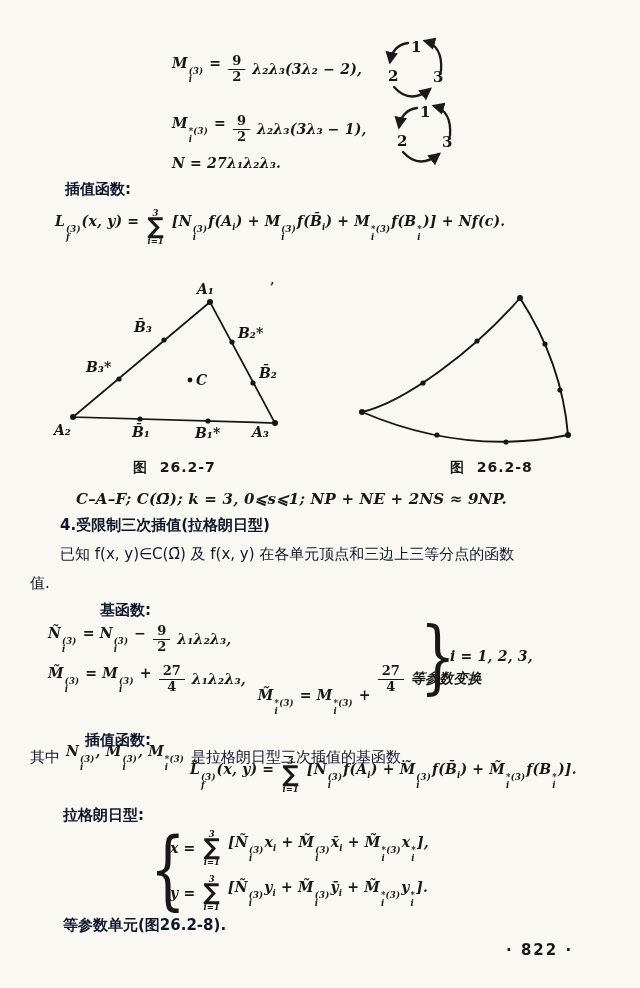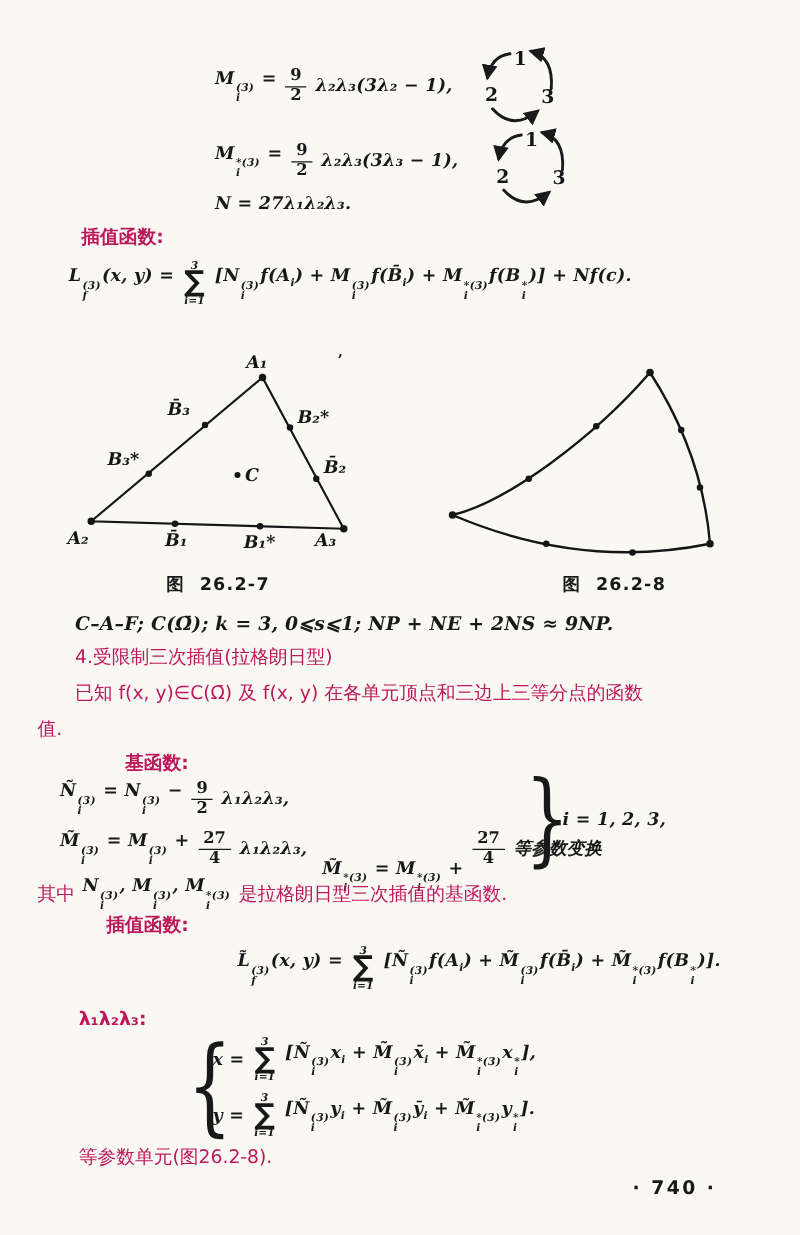--- a/index.html
+++ b/index.html
@@ -24,23 +24,23 @@
         font-style:normal;font-weight:700;font-size:13px;line-height:1.15;margin:0 3px;}
   .fnum{padding:0 4px;border-bottom:1.5px solid #181818;}
   .fden{padding:0 4px;}
   
   .sum{display:inline-flex;flex-direction:column;align-items:center;line-height:1;
        margin:0 4px;font-style:normal;}
   .sumt{font-size:8.5px;font-style:italic;font-weight:600;}
   .sigma{font-family:"DejaVu Sans",sans-serif;font-size:23px;line-height:.85;font-weight:600;}
   
   .cjk{position:absolute;font-family:"DejaVu Sans","Liberation Sans",sans-serif;
-       font-size:15px;white-space:nowrap;color:#be185d;}
+       font-size:15px;white-space:nowrap;color:#0f172a;}
   .cjklabel{font-weight:bold;}
-  .bold{font-weight:normal;}
+  .bold{font-weight:bold;}
   .mixrow{position:absolute;display:flex;align-items:center;gap:6px;}
   .brace{position:absolute;font-family:"DejaVu Serif",serif;font-weight:400;
          font-size:56px;line-height:56px;color:#181818;}
   .cap{position:absolute;font-family:"DejaVu Sans",sans-serif;font-weight:bold;
        font-size:14px;letter-spacing:1px;white-space:pre;}
   .pageno{position:absolute;font-family:"DejaVu Sans",sans-serif;font-weight:bold;
           font-size:15px;letter-spacing:2px;}
   svg{position:absolute;overflow:visible;}
   svg text{font-family:"DejaVu Serif",serif;font-style:italic;font-weight:700;font-size:14px;fill:#151515;}
   .figline{stroke:#151515;stroke-width:1.7;fill:none;}
@@ -57,21 +57,21 @@
 
   <div class="row" style="left:172px;top:48px;height:42px;">
     <span class="m">M<span class="ss">
           <span class="sst">(3)</span>
           <span class="ssb">i</span>
         </span> =</span>
     <span class="frac">
       <span class="fnum">9</span>
       <span class="fden">2</span>
     </span>
-    <span class="m">λ₂λ₃(3λ₂ − 1),</span>
+    <span class="m">λ₂λ₃(3λ₂ − 2),</span>
   </div>
 
   <svg style="left:383px;top:36px;" width="70" height="72" viewBox="0 0 70 72">
     <defs>
       <marker id="ah1" viewBox="0 0 10 10" refX="8" refY="5" markerWidth="5.5" markerHeight="5.5" orient="auto">
         <path d="M0,0 L10,5 L0,10 z" fill="#1a1a1a"></path>
       </marker>
     </defs>
     <text class="cyc" x="28" y="16">1</text>
     <text class="cyc" x="5" y="45">2</text>
@@ -174,21 +174,21 @@
     <circle class="dot" cx="129" cy="65" r="2.6"></circle>
     <circle class="dot" cx="197" cy="68" r="2.6"></circle>
     <circle class="dot" cx="212" cy="114" r="2.6"></circle>
     <circle class="dot" cx="89" cy="159" r="2.6"></circle>
     <circle class="dot" cx="158" cy="166" r="2.6"></circle>
   </svg>
 
   <div class="cap" style="left:133px;top:459px;">图  26.2-7</div>
   <div class="cap" style="left:450px;top:459px;">图  26.2-8</div>
 
-  <div class="row" style="left:60px;top:490px;text-align:center;">
+  <div class="row" style="left:76px;top:490px;text-align:center;">
     <span class="m" style="font-size:15px;">C–A–F;  C(Ω̄);  k = 3, 0⩽s⩽1;  NP + NE + 2NS ≈ 9NP.</span>
   </div>
 
   <div class="cjk bold" style="left:60px;top:516px;">4.受限制三次插值(拉格朗日型)</div>
 
   <div class="cjk" style="left:60px;top:545px;">已知 f(x, y)∈C(Ω̄) 及 f(x, y) 在各单元顶点和三边上三等分点的函数</div>
   <div class="cjk" style="left:30px;top:574px;">值.</div>
 
   <div class="cjk cjklabel" style="left:100px;top:601px;">基函数:</div>
 
@@ -232,21 +232,21 @@
       <span class="fden">4</span>
     </span>
     <span class="m">等参数变换</span>
   </div>
 
   <div class="brace" style="left:420px;top:628px;transform:scaleY(1.45);">}</div>
   <div class="row" style="left:450px;top:648px;">
     <span class="m">i = 1, 2, 3,</span>
   </div>
 
-  <div class="mixrow" style="left:30px;top:701px;justify-content:space-between;">
+  <div class="mixrow" style="left:30px;top:743px;justify-content:space-between;">
     <span class="cjk" style="position:static;">其中</span>
     <span class="m">N<span class="ss">
           <span class="sst">(3)</span>
           <span class="ssb">i</span>
         </span>, M<span class="ss">
           <span class="sst">(3)</span>
           <span class="ssb">i</span>
         </span>, M<span class="ss">
           <span class="sst">*(3)</span>
           <span class="ssb">i</span>
@@ -274,21 +274,21 @@
           <span class="ssb">i</span>
         </span>f(B̄<sub>i</sub>) + M̃<span class="ss">
           <span class="sst">*(3)</span>
           <span class="ssb">i</span>
         </span>f(B<span class="ss">
           <span class="sst">*</span>
           <span class="ssb">i</span>
         </span>)].</span>
   </div>
 
-  <div class="cjk cjklabel" style="left:63px;top:806px;">λ₁λ₂λ₃:</div>
+  <div class="cjk cjklabel" style="left:63px;top:806px;">拉格朗日型:</div>
 
   <div class="brace" style="left:150px;top:842px;transform:scaleY(1.52);">{</div>
 
   <div class="row" style="left:170px;top:826px;height:44px;">
     <span class="m">x =</span>
     <span class="sum">
       <span class="sumt">3</span>
       <span class="sigma">∑</span>
       <span class="sumt">i=1</span>
     </span>
@@ -324,15 +324,15 @@
           <span class="sst">*(3)</span>
           <span class="ssb">i</span>
         </span>y<span class="ss">
           <span class="sst">*</span>
           <span class="ssb">i</span>
         </span>].</span>
   </div>
 
   <div class="cjk bold" style="left:63px;top:916px;">等参数单元(图26.2-8).</div>
 
-  <div class="pageno" style="left:506px;top:941px;">· 740 ·</div>
+  <div class="pageno" style="left:506px;top:941px;">· 822 ·</div>
 
 </div>
 
 </body></html>

